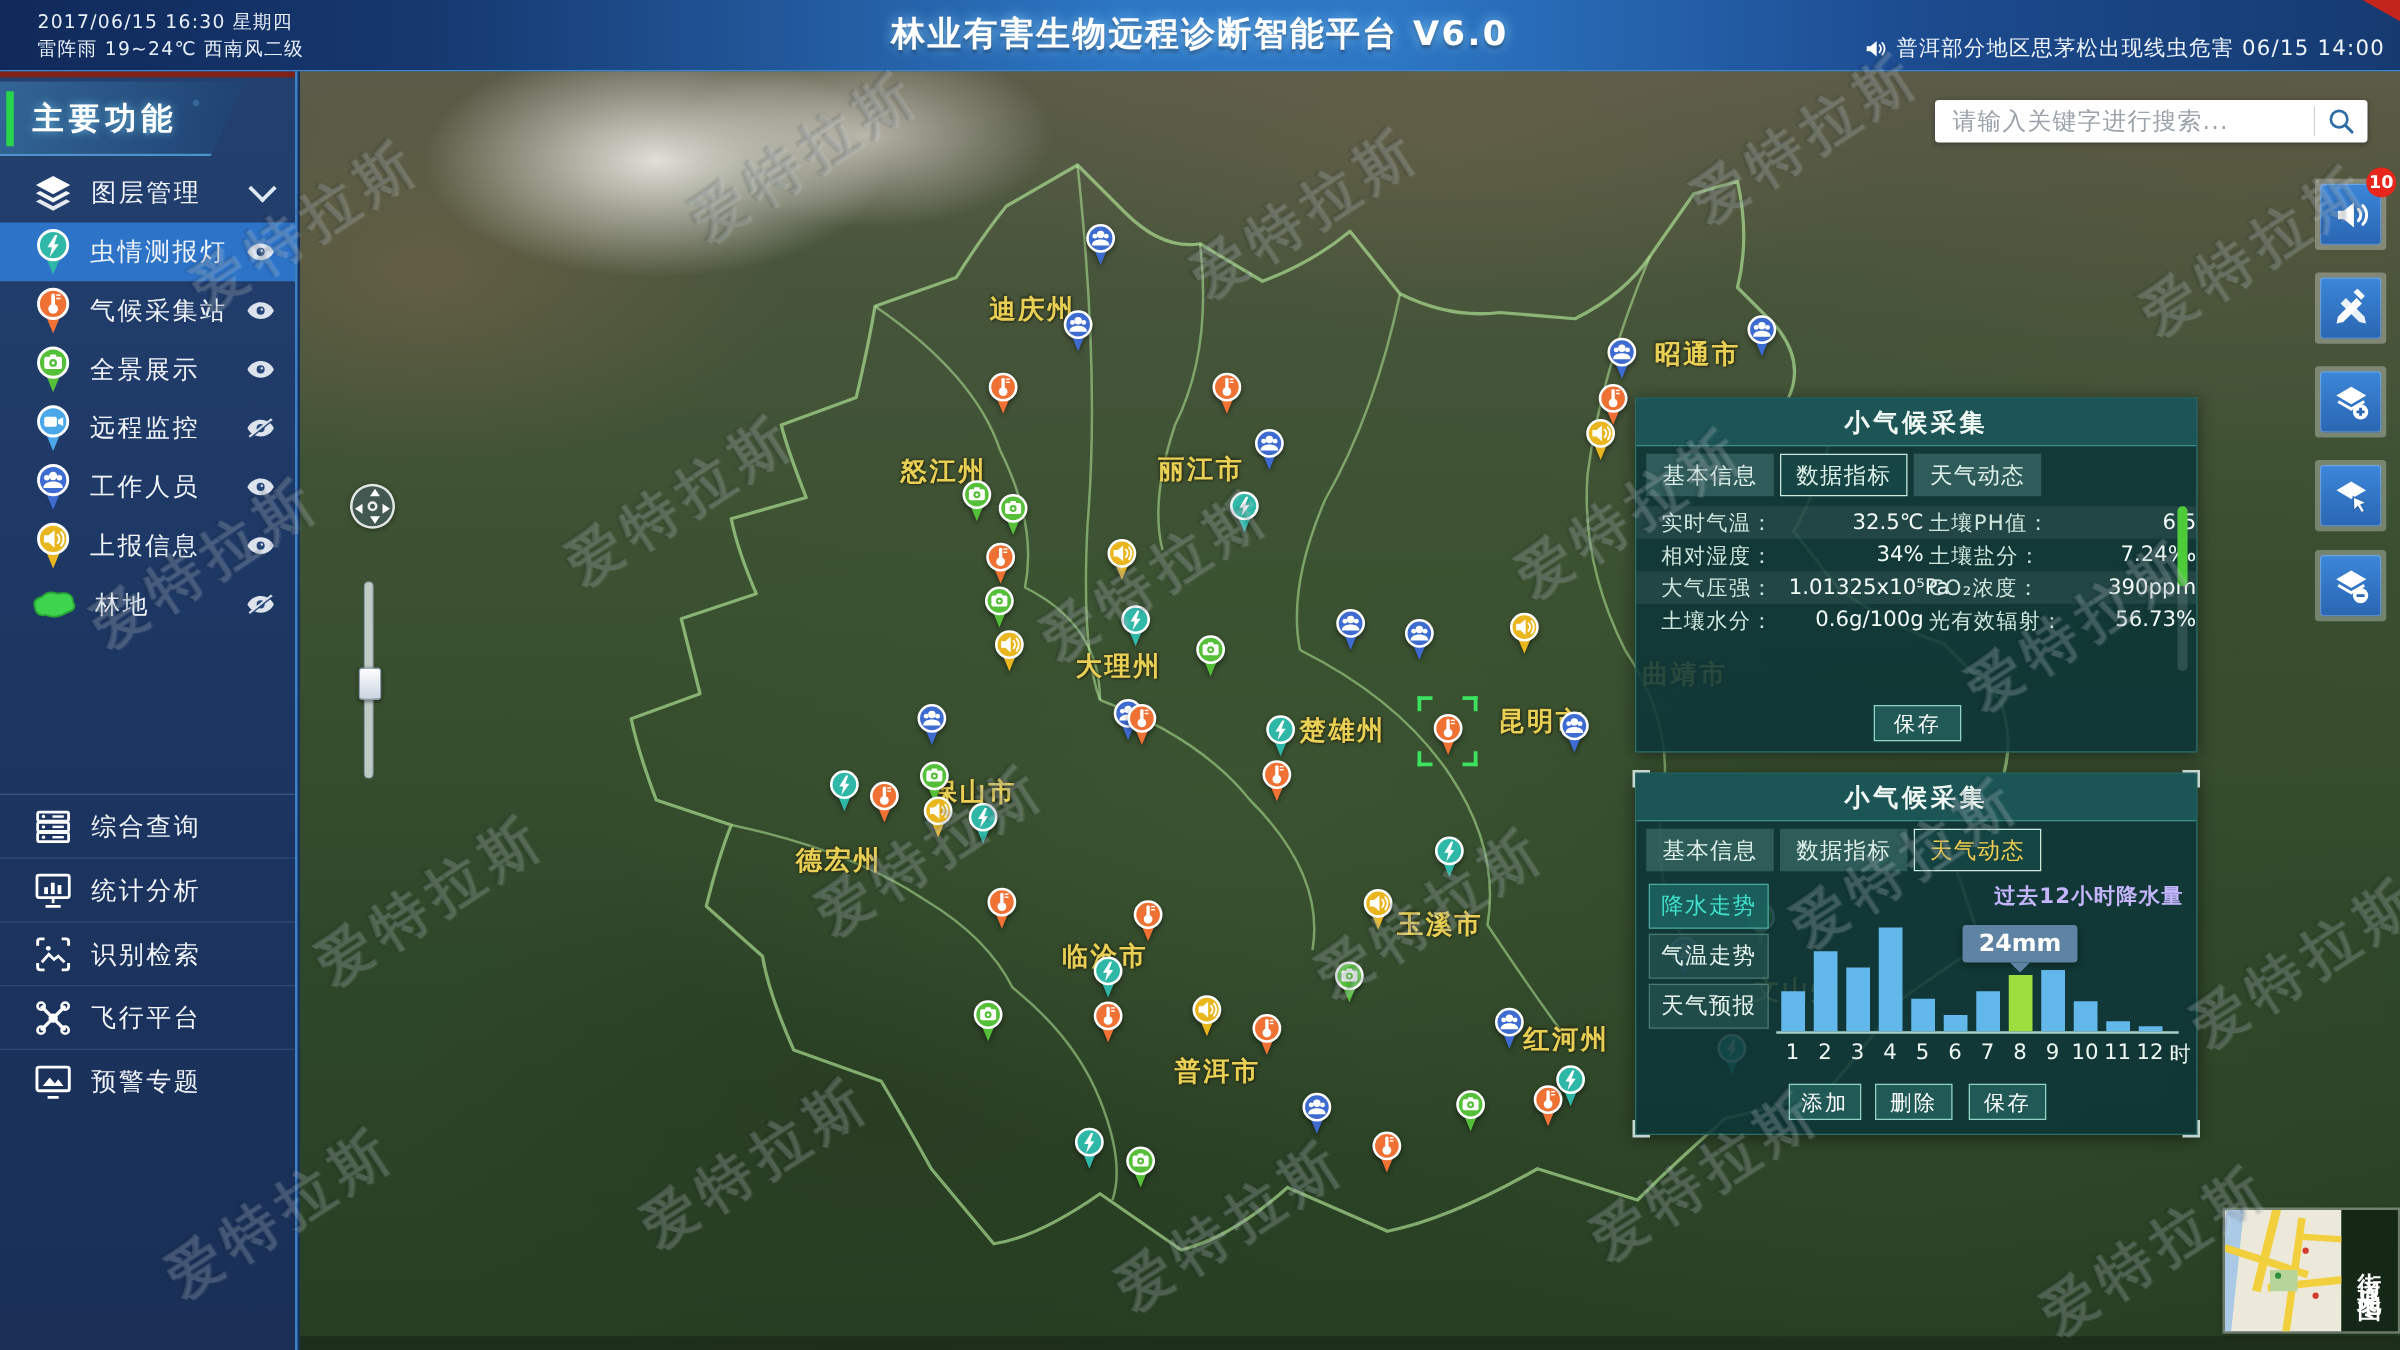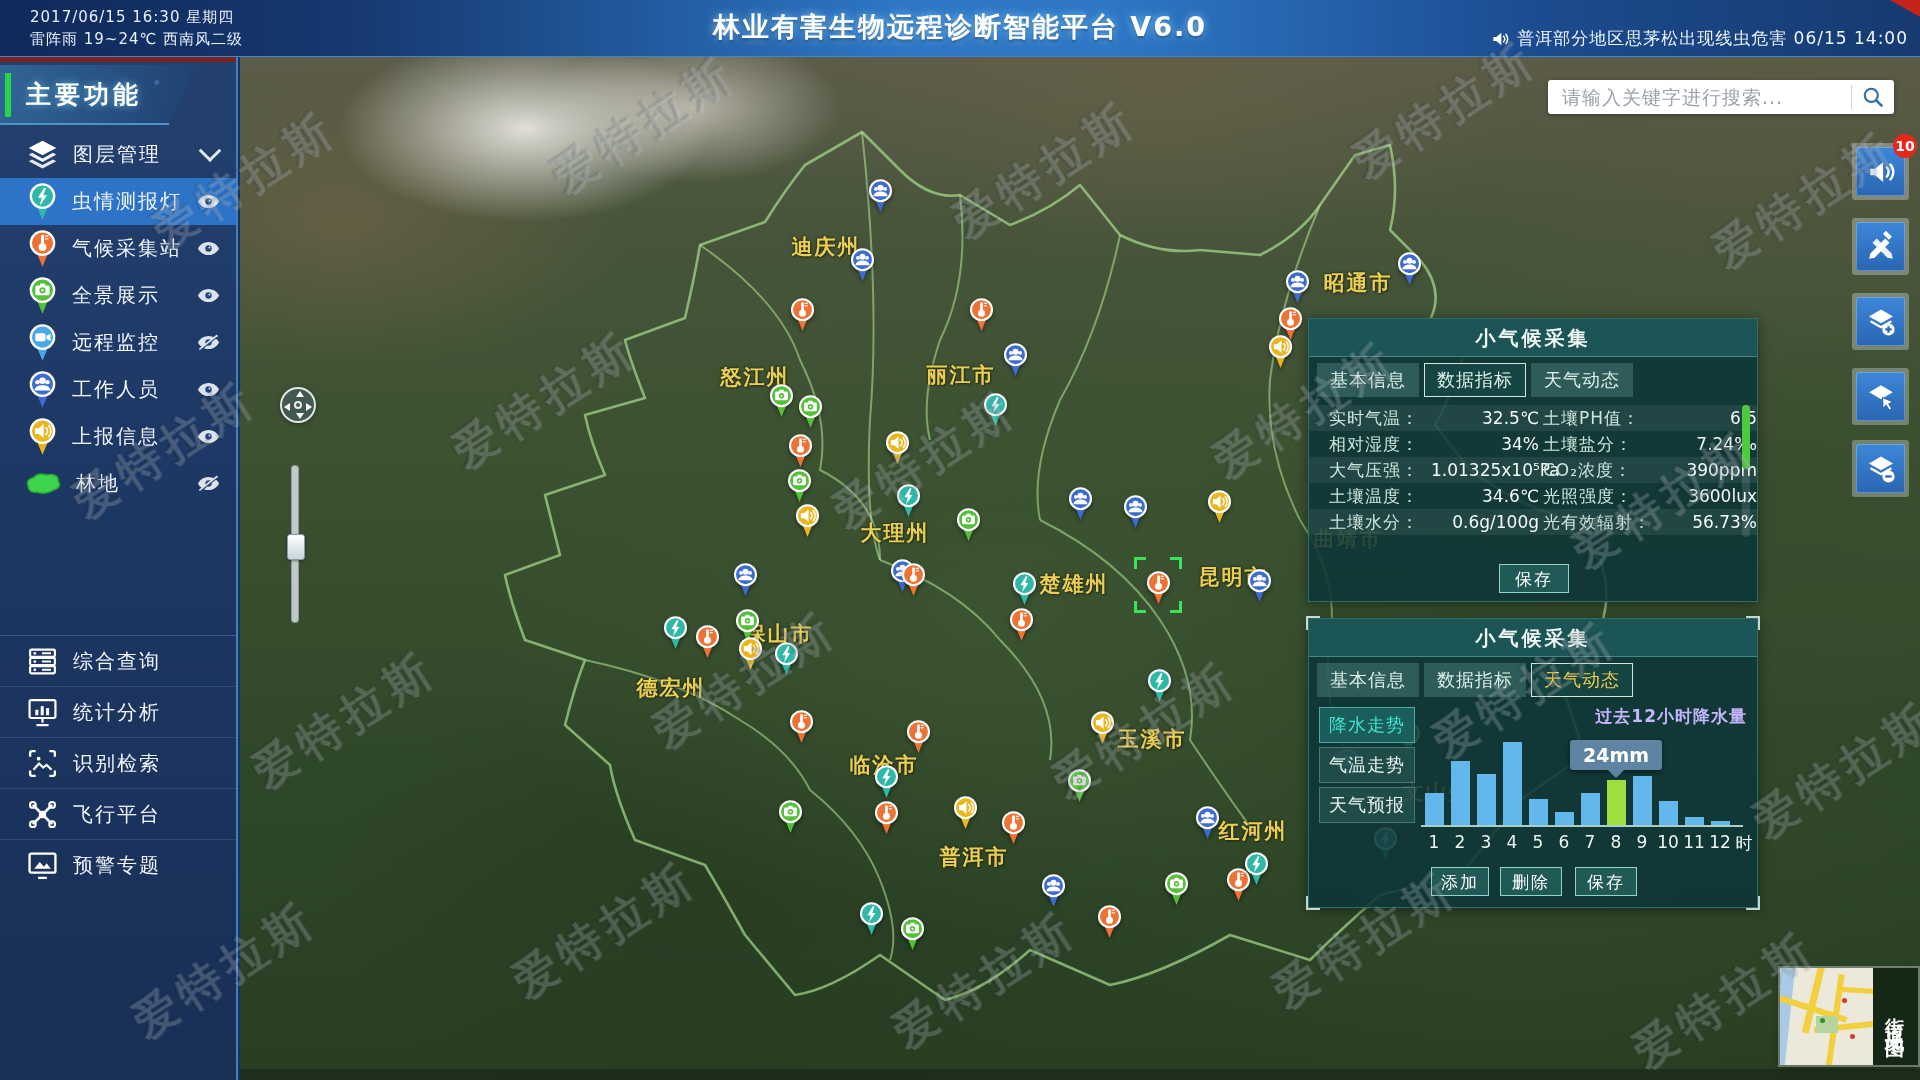--- a/index.html
+++ b/index.html
@@ -717,26 +717,20 @@
           <span class="mlabel l2">土壤盐分：</span>
           <span class="mvalue v2">7.24‰</span>
         </div>
         <div class="mrow">
           <span class="mlabel l">大气压强：</span>
           <span class="mvalue v1">1.01325x10⁵Pa</span>
           <span class="mlabel l2">CO₂浓度：</span>
           <span class="mvalue v2">390ppm</span>
         </div>
         <div class="mrow">
-          <span class="mlabel l">土壤温度：</span>
-          <span class="mvalue v1">34.6℃</span>
-          <span class="mlabel l2">光照强度：</span>
-          <span class="mvalue v2">3600lux</span>
-        </div>
-        <div class="mrow">
           <span class="mlabel l">土壤水分：</span>
           <span class="mvalue v1">0.6g/100g</span>
           <span class="mlabel l2">光有效辐射：</span>
           <span class="mvalue v2">56.73%</span>
         </div>
       </div>
     <div class="scrolltrack">
       <div class="scrollthumb"></div>
     </div>
     <button class="pbtn" style="left:190px;top:245px;width:70px;">保存</button>

